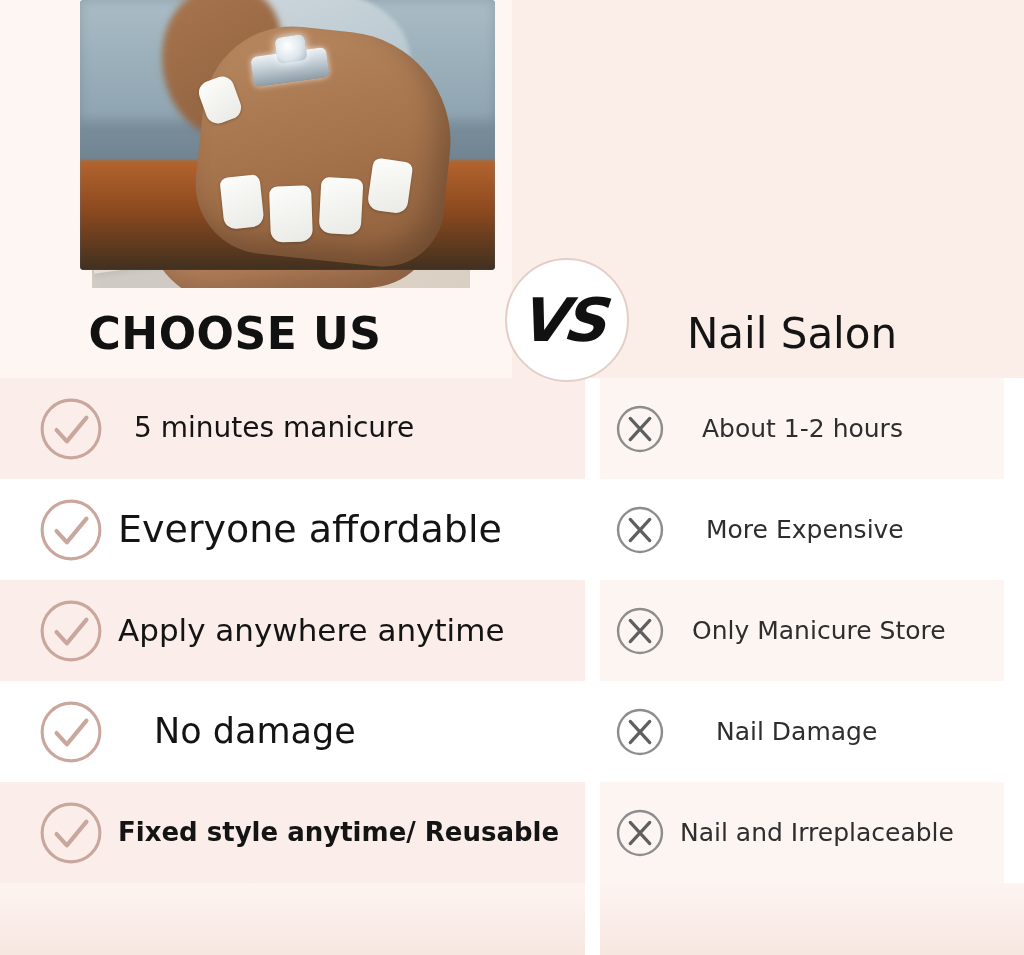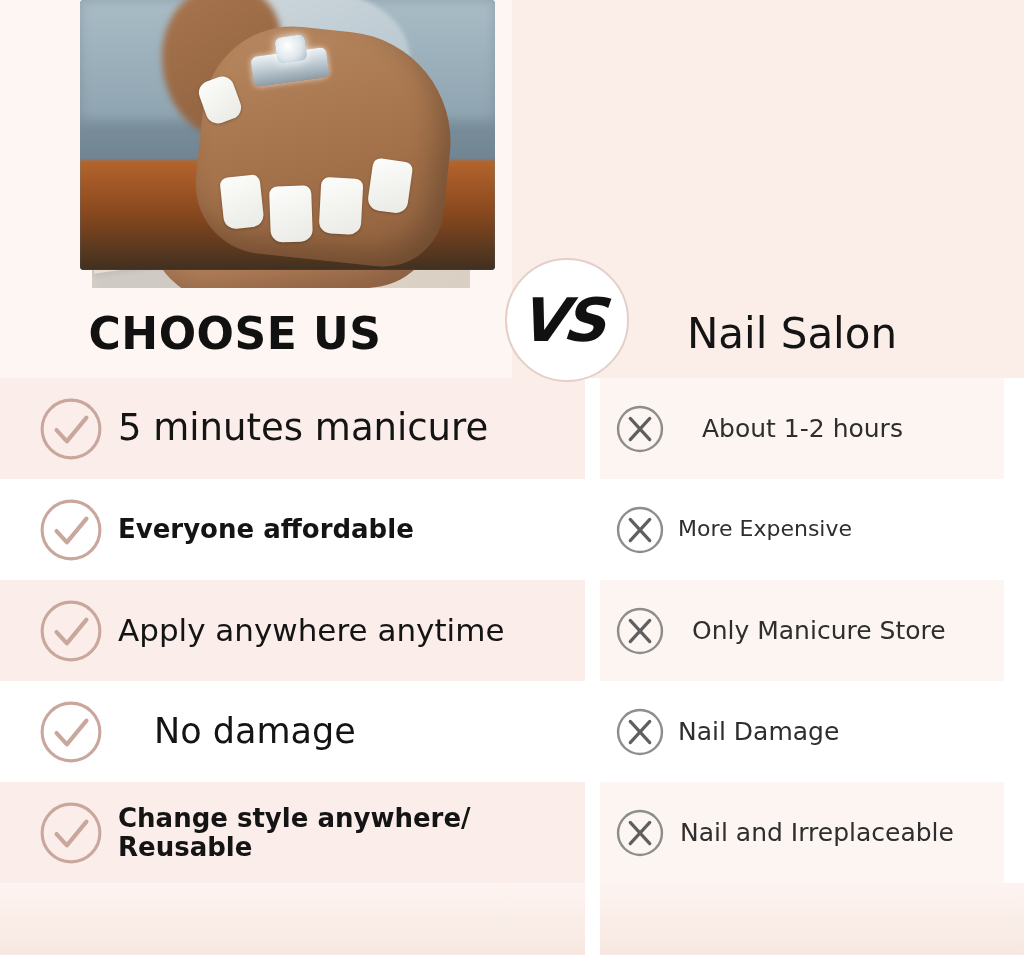--- a/index.html
+++ b/index.html
@@ -321,30 +321,30 @@
     line-height: 1.1;
   }
   .right-text {
     color: #2e2e2e;
     font-family: "DejaVu Sans", sans-serif;
     line-height: 1.1;
     white-space: nowrap;
   }
 
   
-  .r0 .left-text  { font-size: 37px; font-weight: 400; }
-  .r1 .left-text  { font-size: 26px; font-weight: 700; }
+  .r0 .left-text  { font-size: 28px; font-weight: 400; margin-left: 16px; }
+  .r1 .left-text  { font-size: 38px; font-weight: 400; }
   .r2 .left-text  { font-size: 31px; font-weight: 400; text-align: center; }
   .r3 .left-text  { font-size: 35px; font-weight: 400; margin-left: 36px; }
   .r4 .left-text  { font-size: 26px; font-weight: 700; }
 
   .r0 .right-text { font-size: 25px; margin-left: 24px; }
-  .r1 .right-text { font-size: 22px; }
+  .r1 .right-text { font-size: 25px; margin-left: 28px; }
   .r2 .right-text { font-size: 25px; margin-left: 14px; }
-  .r3 .right-text { font-size: 25px; }
+  .r3 .right-text { font-size: 25px; margin-left: 38px; }
   .r4 .right-text { font-size: 25px; margin-left: 2px; }
 
   
   .bottom-band {
     position: absolute;
     left: 0;
     top: 883px;
     width: 1024px;
     height: 72px;
     background: linear-gradient(180deg, #fdf4f1 0%, #f7e7e1 100%);
@@ -502,21 +502,21 @@
         <div class="right-text">Nail Damage</div>
       </div>
     </div>
 
     <div class="row alt r4">
       <div class="cell-left">
         <svg class="check-icon" viewBox="0 0 64 64">
           <circle cx="32" cy="32" r="28" fill="none" stroke="#c9a79d" stroke-width="3"></circle>
           <path d="M18 33 L28 44 L47 21" fill="none" stroke="#c9a79d" stroke-width="4" stroke-linecap="round" stroke-linejoin="round"></path>
         </svg>
-        <div class="left-text">Change style anywhere/ Reusable</div>
+        <div class="left-text">Fixed style anytime/ Reusable</div>
       </div>
       <div class="cell-right">
         <svg class="x-icon" viewBox="0 0 64 64">
           <circle cx="32" cy="32" r="27" fill="none" stroke="#8d8d8d" stroke-width="3"></circle>
           <path d="M20 19 L44 45 M44 19 L20 45" fill="none" stroke="#5f5f5f" stroke-width="4" stroke-linecap="round"></path>
         </svg>
         <div class="right-text">Nail and Irreplaceable</div>
       </div>
     </div>
 

